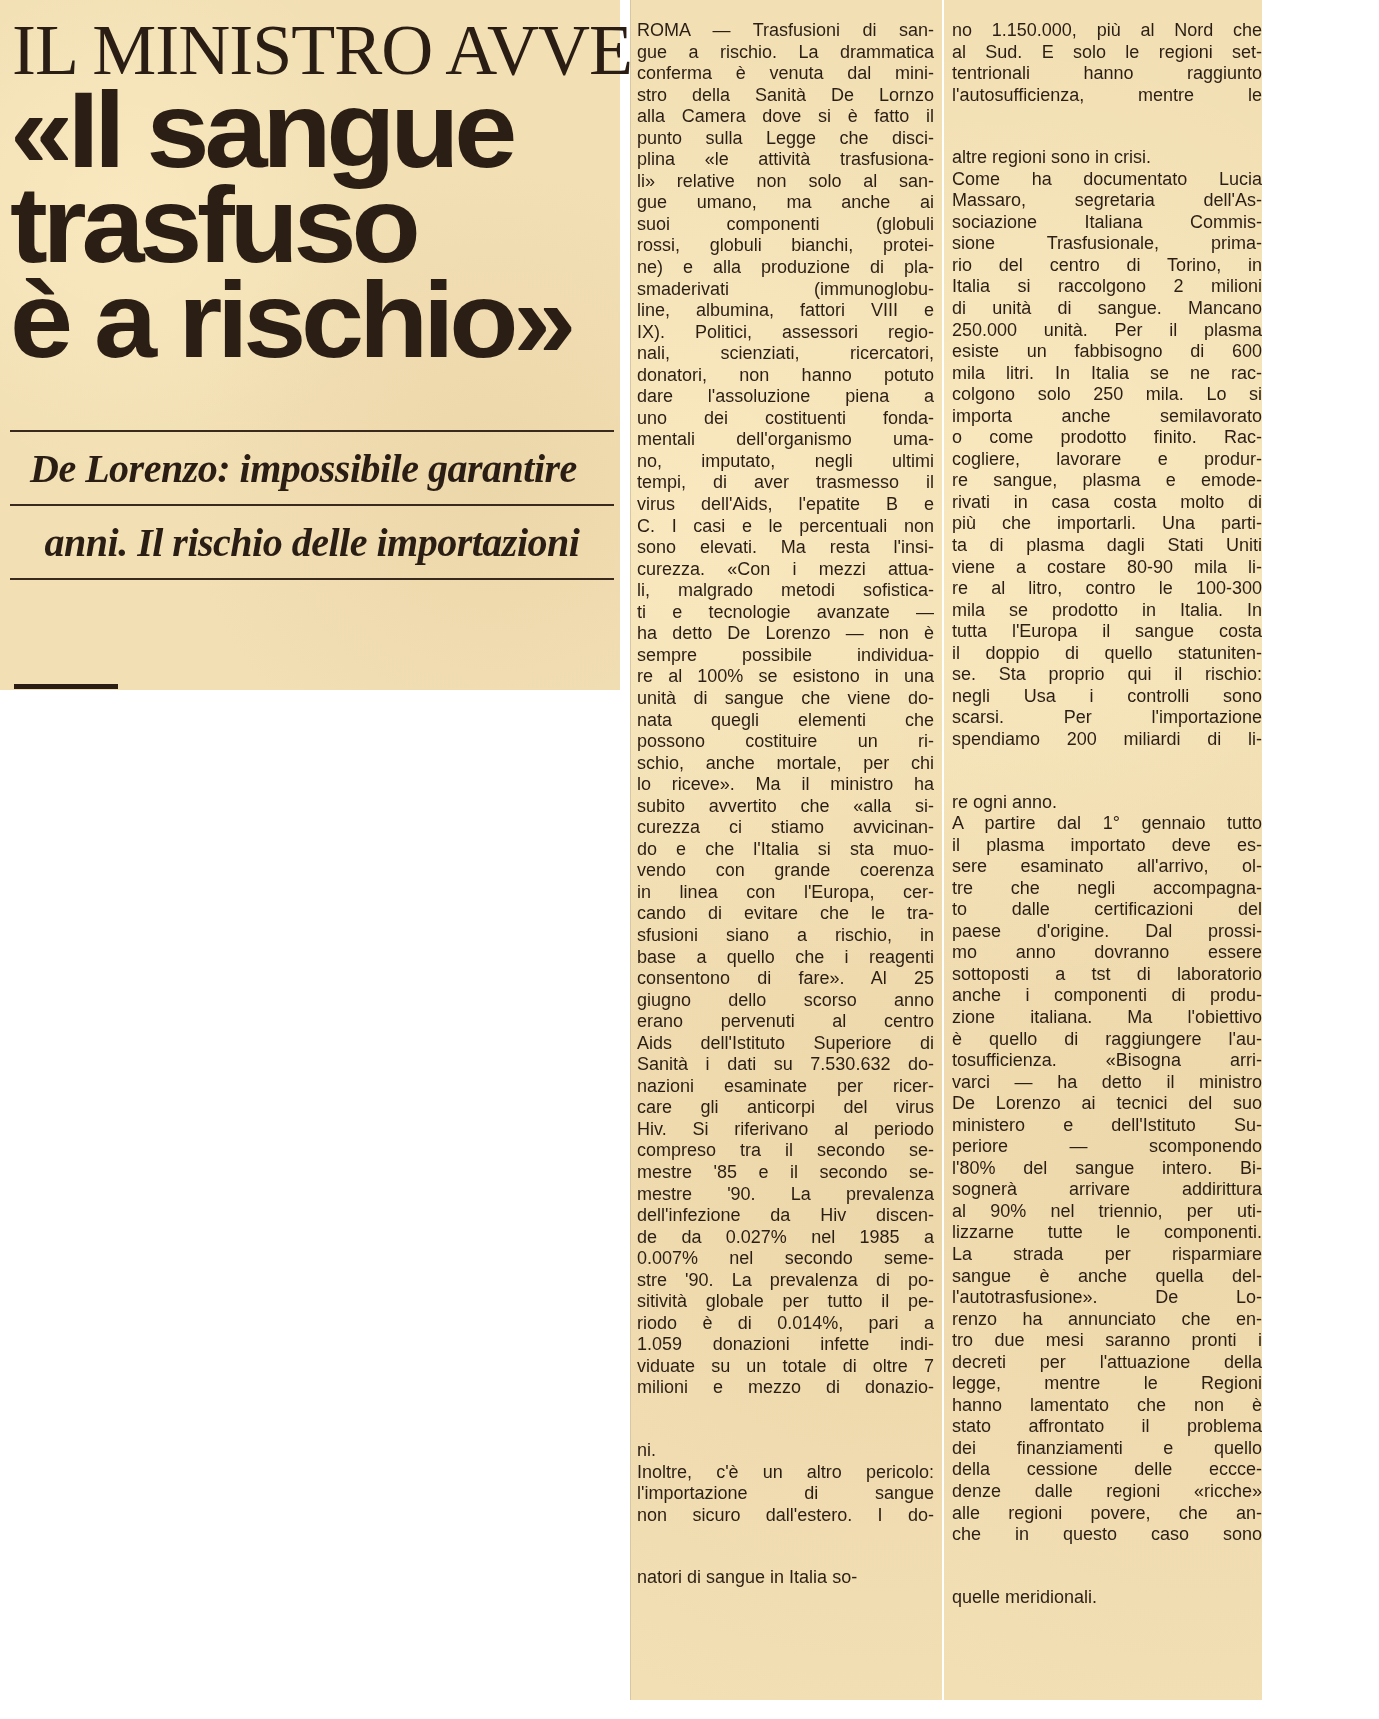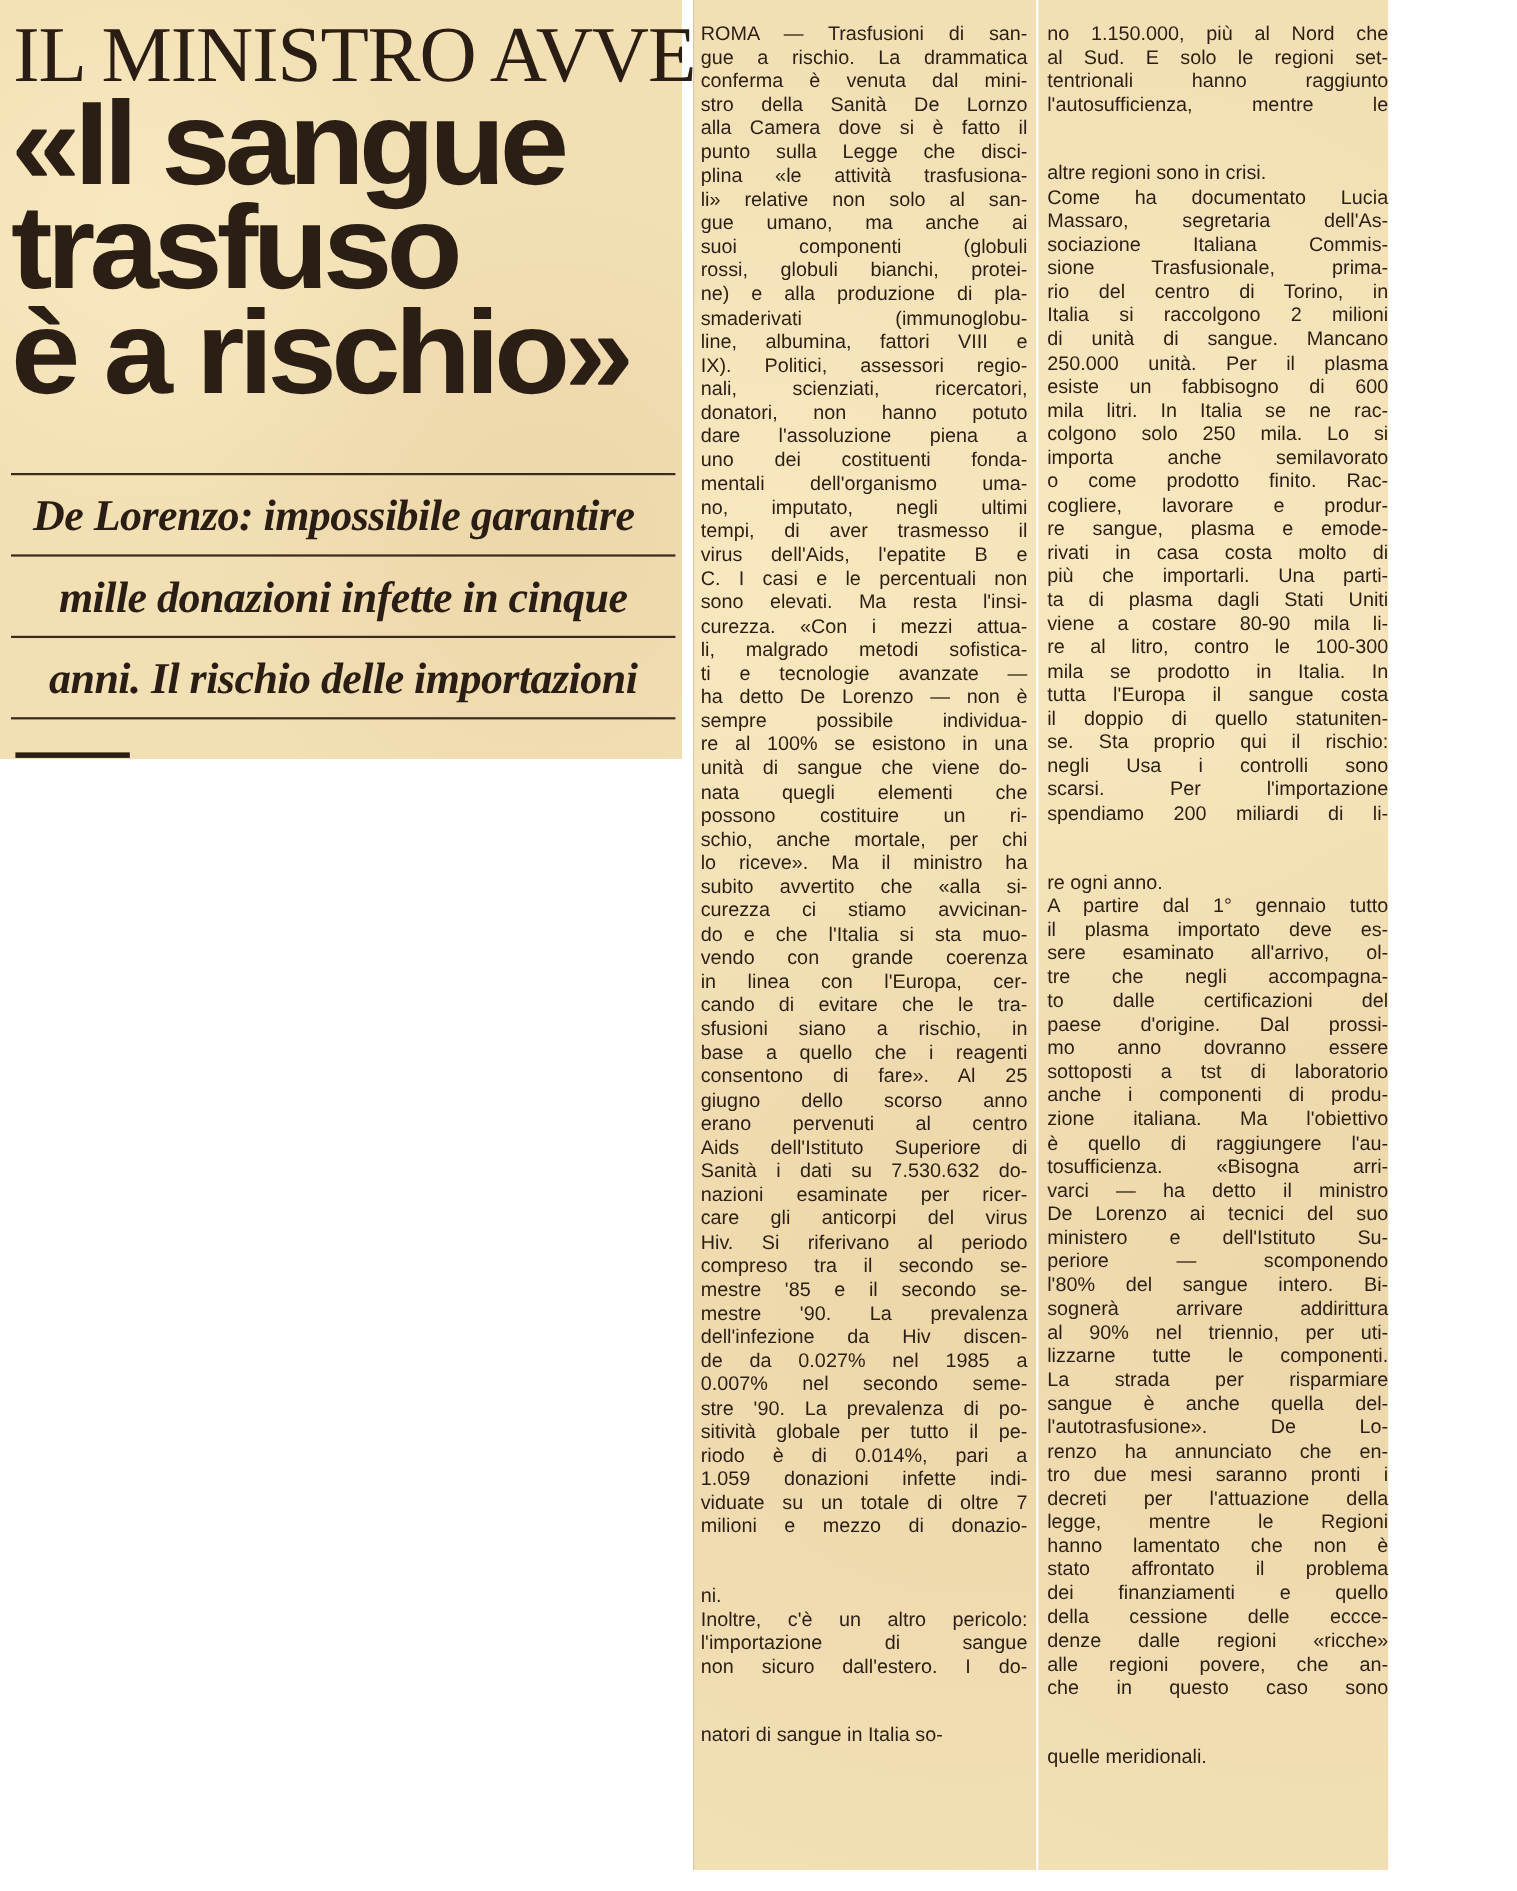--- a/index.html
+++ b/index.html
@@ -132,21 +132,20 @@
 
 <div class="headline-block paper">
   <div class="kicker">IL MINISTRO AVVERTE</div>
   <div class="main-title">
     <span>«Il sangue</span>
     <span>trasfuso</span>
     <span>è a rischio»</span>
   </div>
   <div class="deck">
     <div class="deck-line">De Lorenzo: impossibile garantire</div>
-    <div class="deck-line">mille donazioni infette in cinque</div>
     <div class="deck-line">anni. Il rischio delle importazioni</div>
     <div class="deck-bottom-rule"></div>
   </div>
   <div class="deck-bottom-thick"></div>
 </div>
 
 <div class="col col-1 paper">
   <div id="col1-lines">
       <span class="line">ROMA — Trasfusioni di san-</span>
       <span class="line">gue a rischio. La drammatica</span>

